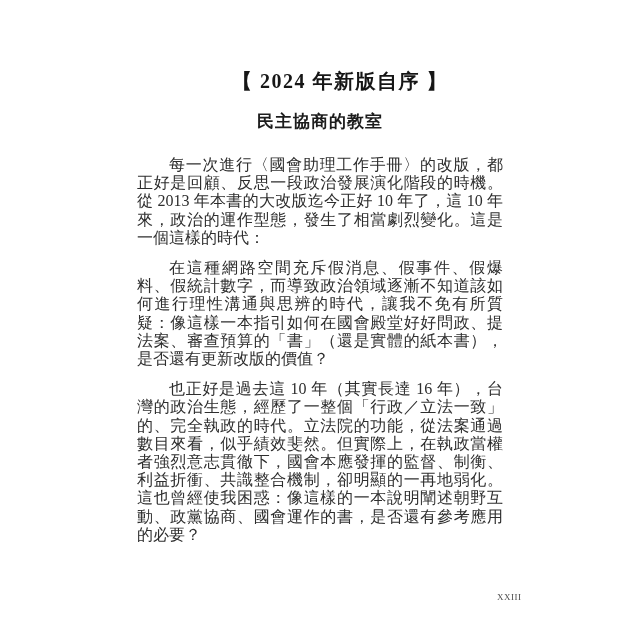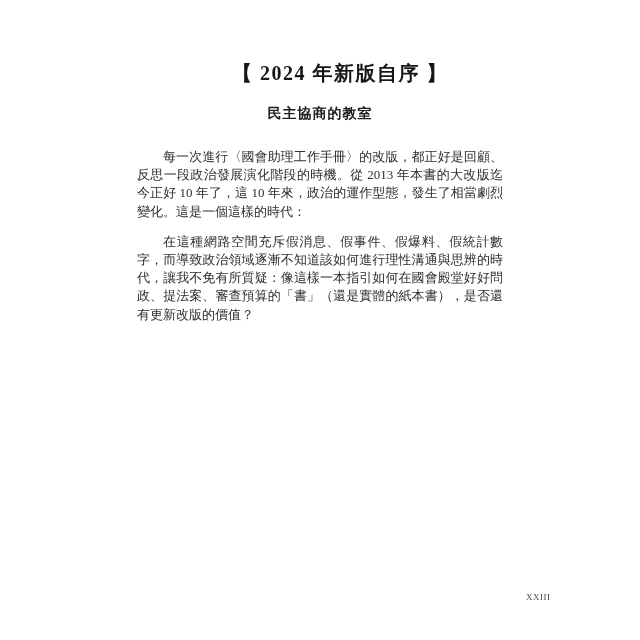--- a/index.html
+++ b/index.html
@@ -10,69 +10,70 @@
   .page {
     position: relative;
     width: 640px;
     height: 640px;
     background: #ffffff;
     overflow: hidden;
     font-family: "Liberation Serif", "DejaVu Serif", serif;
     color: #2a2a2a;
   }
   .title {
-    margin: 0;
+    margin: 8px;
     padding-top: 60px;
     font-size: 20px;
     line-height: 26px;
     font-weight: bold;
     text-align: center;
     letter-spacing: 1.5px;
     color: #161616;
     padding-left: 40px;
   }
   .subtitle {
     margin: 18px 0 0 0;
-    font-size: 14px;
+    font-size: 17px;
     line-height: 20px;
     font-weight: bold;
     text-align: center;
     letter-spacing: 1px;
     color: #1c1c1c;
   }
   .body-block {
     width: 366px;
     margin: 24px auto 0 auto;
-    font-size: 13px;
+    font-size: 16px;
     line-height: 18.2px;
     text-align: justify;
     color: #2e2e2e;
   }
   .body-block p {
     margin: 0 0 12px 0;
     text-indent: 2em;
   }
   .page-number {
     position: absolute;
     top: 592px;
-    left: 526px;
+    left: 497px;
     font-size: 9px;
     letter-spacing: 0.5px;
     color: #4a4a4a;
   }
 </style>
 </head>
 <body>
 
 <div class="page">
 
   <h1 class="title">【 2024 年新版自序 】</h1>
 
   <h2 class="subtitle">民主協商的教室</h2>
 
   <div class="body-block">
     <p>每一次進行〈國會助理工作手冊〉的改版，都正好是回顧、反思一段政治發展演化階段的時機。從 2013 年本書的大改版迄今正好 10 年了，這 10 年來，政治的運作型態，發生了相當劇烈變化。這是一個這樣的時代：</p>
     <p>在這種網路空間充斥假消息、假事件、假爆料、假統計數字，而導致政治領域逐漸不知道該如何進行理性溝通與思辨的時代，讓我不免有所質疑：像這樣一本指引如何在國會殿堂好好問政、提法案、審查預算的「書」（還是實體的紙本書），是否還有更新改版的價值？</p>
+    <p>也正好是過去這 10 年（其實長達 16 年），台灣的政治生態，經歷了一整個「行政／立法一致」的、完全執政的時代。立法院的功能，從法案通過數目來看，似乎績效斐然。但實際上，在執政當權者強烈意志貫徹下，國會本應發揮的監督、制衡、利益折衝、共識整合機制，卻明顯的一再地弱化。這也曾經使我困惑：像這樣的一本說明闡述朝野互動、政黨協商、國會運作的書，是否還有參考應用的必要？</p>
   </div>
 
   <div class="page-number">XXIII</div>
 
 </div>
 
 </body></html>

